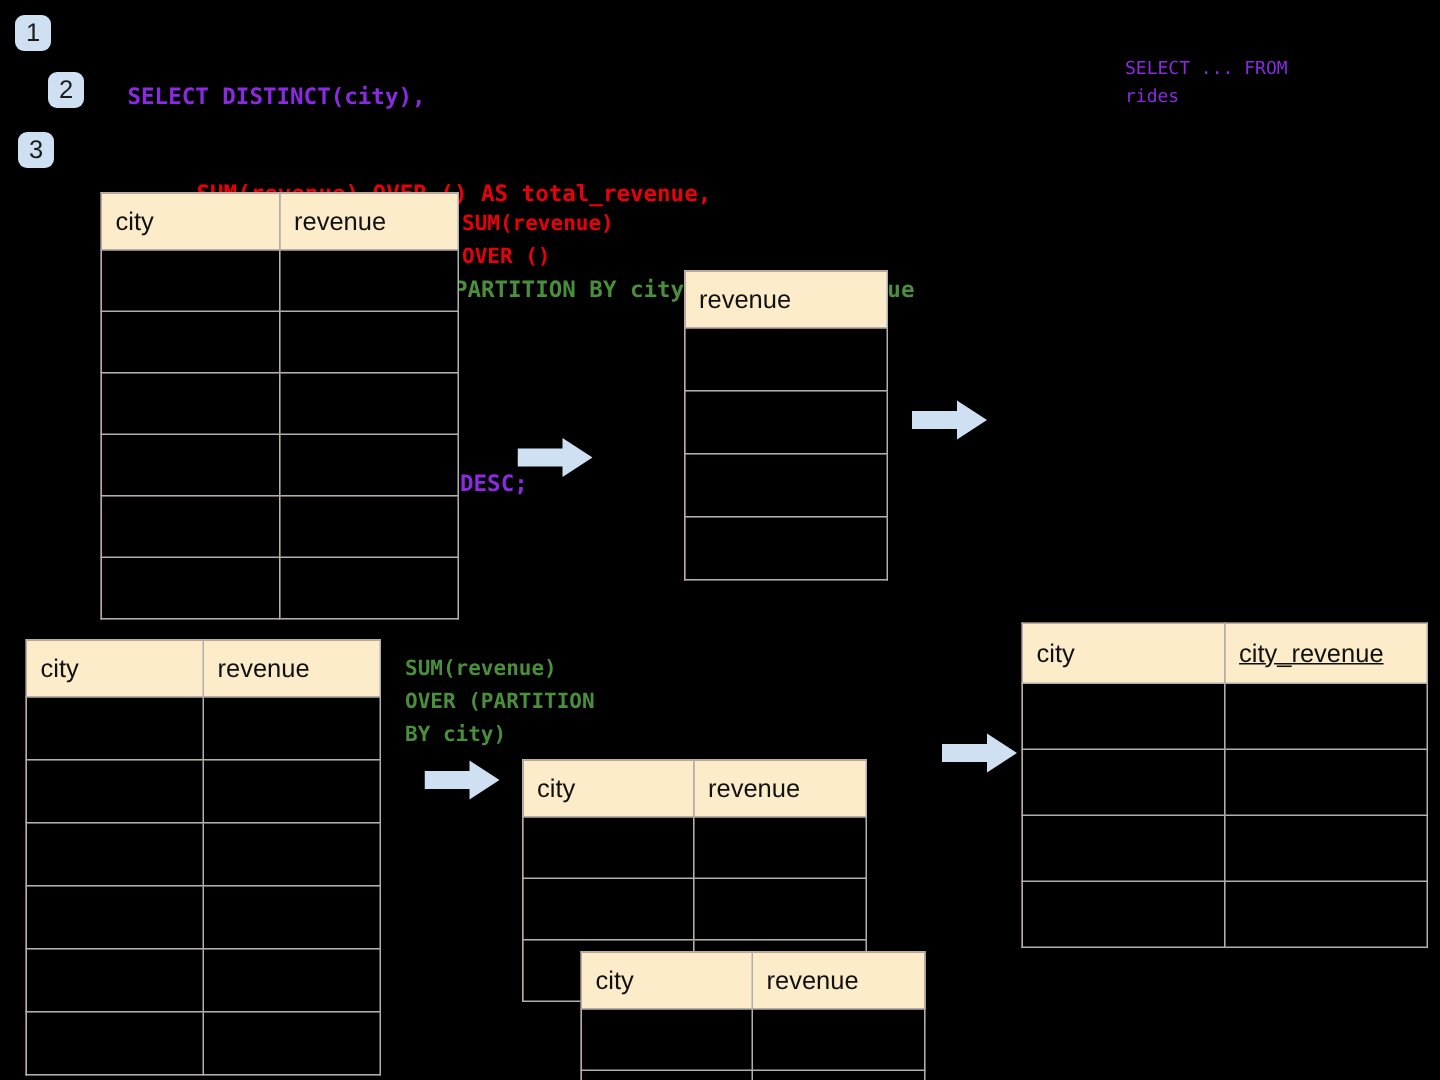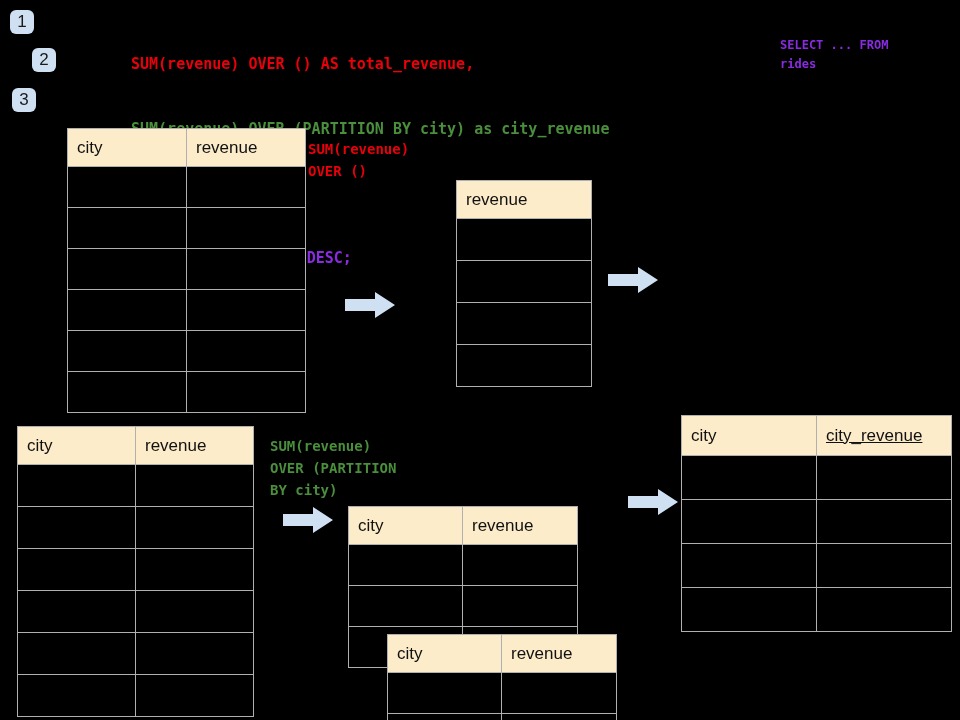--- a/index.html
+++ b/index.html
@@ -48,24 +48,23 @@
     font-family: "DejaVu Sans Mono", monospace;
     font-size: 14px;
     font-weight: bold;
     line-height: 22px;
     white-space: pre;
   }
   .anno-small {
     position: absolute;
     font-family: "DejaVu Sans Mono", monospace;
     font-size: 12px;
-    font-weight: bold;
+    font-weight: normal;
     line-height: 19px;
     white-space: pre;
-    margin-left: 30px;
   }
 
   
   .tbl {
     position: absolute;
     border-collapse: collapse;
     table-layout: fixed;
     background: #c2410c;
   }
   .tbl td, .tbl th {
@@ -100,20 +99,21 @@
     <span>1</span>
   </div>
   <div class="badge" style="left:32px; top:48px;">
     <span>2</span>
   </div>
   <div class="badge" style="left:12px; top:88px;">
     <span>3</span>
   </div>
 
   <div class="sql" style="left:85px; top:11px;">
+    <div class="sql-line" style="color:#8a2be2; padding-left:0px;">SELECT DISTINCT(city),</div>
     <div class="sql-line" style="color:#e8000a; padding-left:46px;">SUM(revenue) OVER () AS total_revenue,</div>
     <div class="sql-line" style="color:#4a8f3c; padding-left:46px;">SUM(revenue) OVER (PARTITION BY city) as city_revenue</div>
     <div class="sql-line" style="color:#8a2be2; padding-left:23px;">FROM rides</div>
     <div class="sql-line" style="color:#8a2be2; padding-left:23px;">ORDER by city_revenue DESC;</div>
   </div>
 
   <div class="anno-small" style="left:750px; top:36px; color:#8a2be2;">SELECT ... FROM
 rides</div>
 
   <div class="anno" style="left:308px; top:138px; color:#e8000a;">SUM(revenue)

